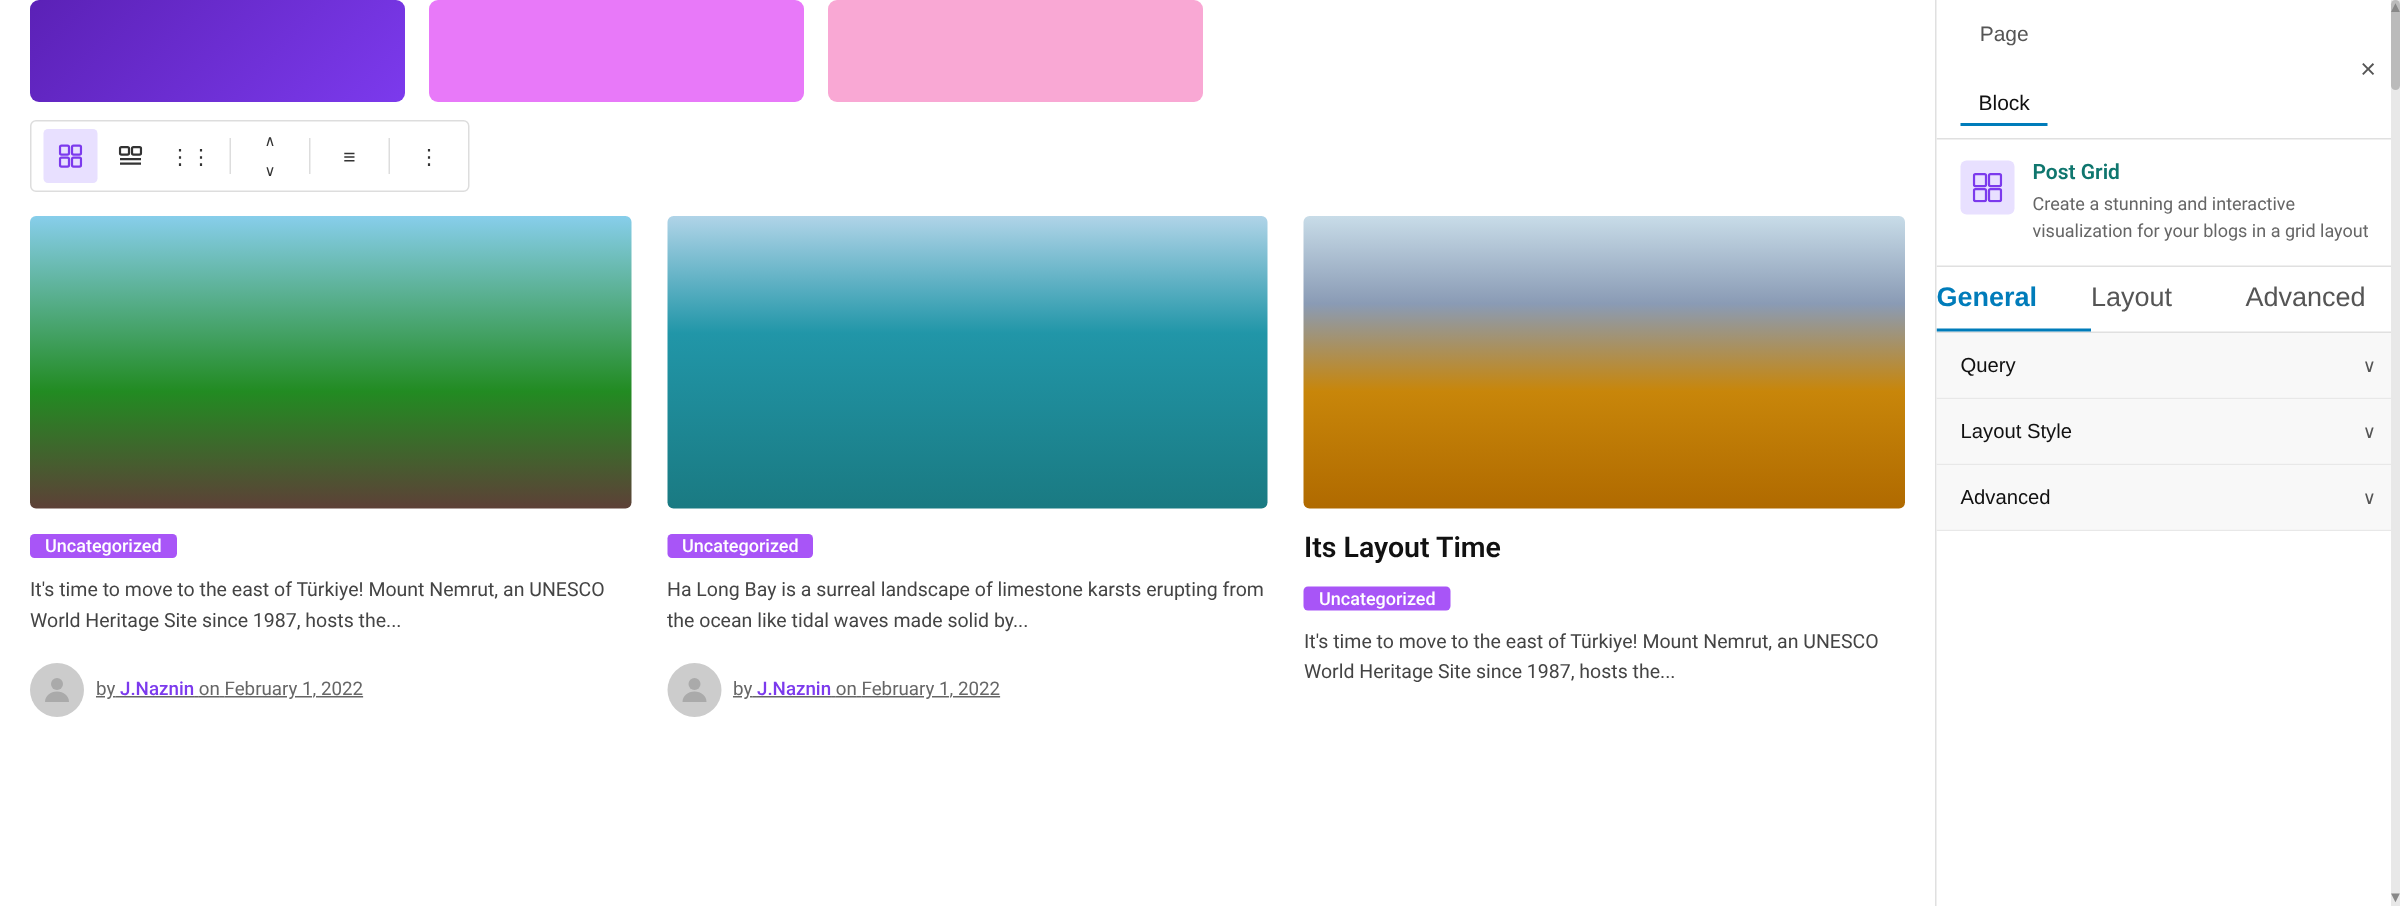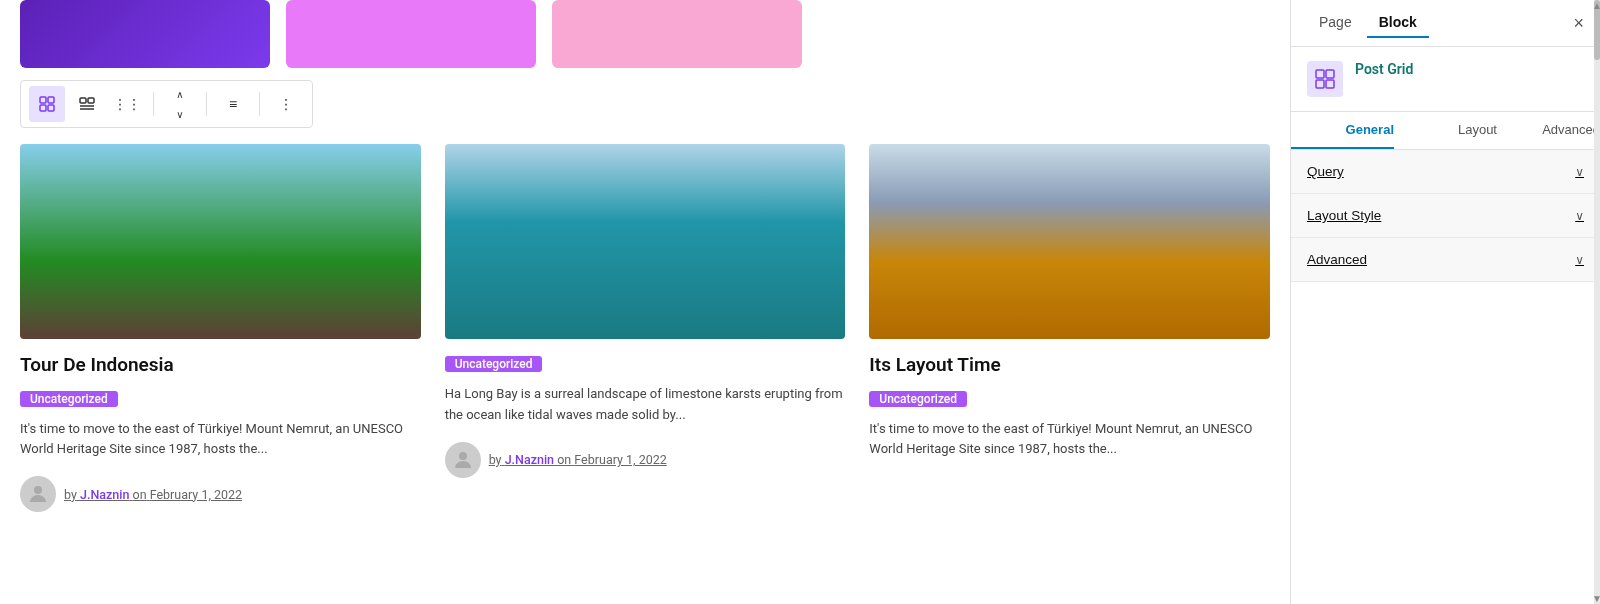--- a/index.html
+++ b/index.html
@@ -145,37 +145,38 @@
     .sidebar-header {
       display: flex;
       align-items: center;
       justify-content: space-between;
       padding: 8px 16px;
       border-bottom: 1px solid #e0e0e0;
       min-height: 44px;
     }
     .sidebar-tabs {
       display: flex;
-      gap: 3px;
+      gap: 16px;
+      flex-direction: column;
     }
     .sidebar-tab {
       padding: 6px 12px;
       font-size: 14px;
       color: #555;
       cursor: pointer;
       border-bottom: 2px solid transparent;
       background: none;
       border-top: none;
       border-left: none;
       border-right: none;
     }
     .sidebar-tab.active {
       color: #111;
       border-bottom-color: #007cba;
-      font-weight: 700;
+      font-weight: 400;
     }
     .close-btn {
       background: none;
       border: none;
       cursor: pointer;
       font-size: 18px;
       color: #555;
       line-height: 1;
     }
 
@@ -212,39 +213,38 @@
     }
 
     
     .block-tabs {
       display: flex;
       border-bottom: 1px solid #e0e0e0;
     }
     .block-tab {
       flex: 1;
       padding: 10px 0;
-      text-align: right;
-      font-size: 13px;
+      text-align: left;
+      font-size: 18px;
       color: #555;
       cursor: pointer;
       background: none;
       border: none;
       border-bottom: 2px solid transparent;
     }
     .block-tab.active {
       color: #007cba;
       border-bottom-color: #007cba;
       font-weight: 600;
     }
 
     
     .accordion-item {
       border-bottom: 1px solid #e8e8e8;
       background: #d946ef;
-      text-decoration: underline;
     }
     .accordion-header {
       display: flex;
       align-items: center;
       justify-content: space-between;
       padding: 14px 16px;
       cursor: pointer;
       background: #f8f8f8;
       border: none;
       width: 100%;
@@ -325,21 +325,20 @@
     <div class="toolbar-divider"></div>
     <button class="toolbar-btn">≡</button>
     <div class="toolbar-divider"></div>
     <button class="toolbar-btn">⋮</button>
   </div>
 
   <div class="post-grid">
 
     <div class="post-card">
       <div class="img-indonesia"></div>
-      <div class="post-title">Tour De Indonesia</div>
       <div class="post-category">Uncategorized</div>
       <div class="post-excerpt">It's time to move to the east of Türkiye! Mount Nemrut, an UNESCO World Heritage Site since 1987, hosts the...</div>
       <div class="post-author">
         <div class="author-avatar">
           <svg width="24" height="24" viewBox="0 0 24 24" fill="#aaa">
             <circle cx="12" cy="8" r="4"></circle>
             <path d="M4 20c0-4 3.6-7 8-7s8 3 8 7"></path>
           </svg>
         </div>
         <div class="author-info">
@@ -400,20 +399,21 @@
     <div class="block-icon">
       <svg width="20" height="20" viewBox="0 0 20 20" fill="none">
         <rect x="1" y="1" width="8" height="8" rx="1" stroke="#7c3aed" stroke-width="1.5"></rect>
         <rect x="11" y="1" width="8" height="8" rx="1" stroke="#7c3aed" stroke-width="1.5"></rect>
         <rect x="1" y="11" width="8" height="8" rx="1" stroke="#7c3aed" stroke-width="1.5"></rect>
         <rect x="11" y="11" width="8" height="8" rx="1" stroke="#7c3aed" stroke-width="1.5"></rect>
       </svg>
     </div>
     <div>
       <div class="block-title">Post Grid</div>
+      <div class="block-desc">Create a stunning and interactive visualization for your blogs in a grid layout</div>
     </div>
   </div>
 
   <div class="block-tabs">
     <button class="block-tab active">General</button>
     <button class="block-tab">Layout</button>
     <button class="block-tab">Advanced</button>
   </div>
 
   <div class="accordion-item">

